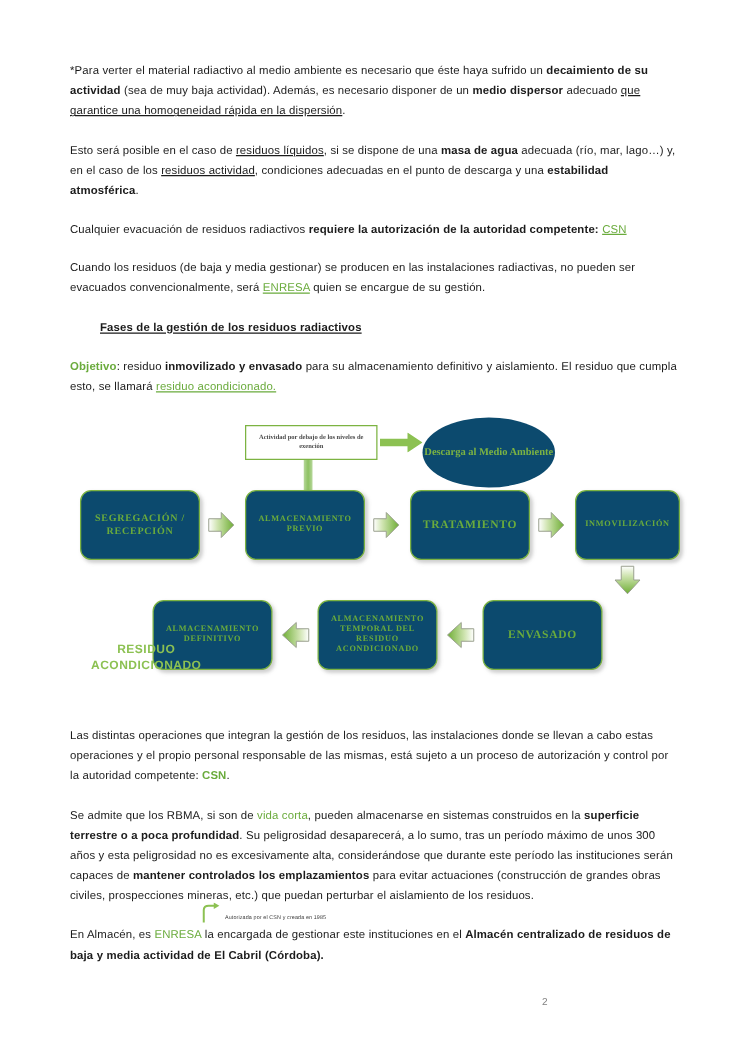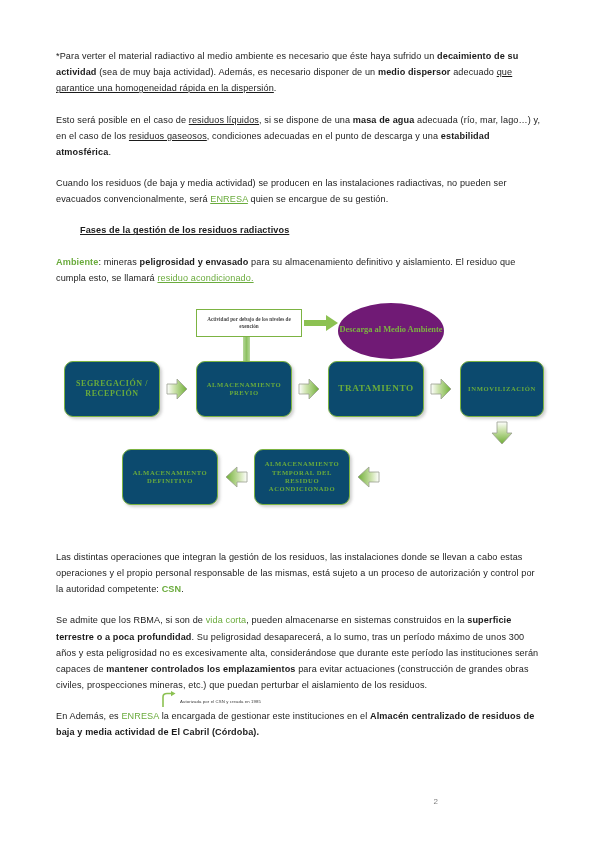--- a/index.html
+++ b/index.html
@@ -108,21 +108,21 @@
     height: 24px;
     background: linear-gradient(to right,#b6d79a,#8dc162,#b6d79a);
   }
   .ellipse {
     position: absolute;
     left: 282px;
     top: 2px;
     width: 106px;
     height: 56px;
     border-radius: 50%;
-    background: #701a75;
+    background: #0c4a6e;
     display: flex;
     align-items: center;
     justify-content: center;
     text-align: center;
     font-family: "Liberation Serif", serif;
     font-weight: bold;
     font-size: 8.4px;
     color: #7cb342;
     line-height: 1.3;
   }
@@ -190,28 +190,29 @@
   }
 </style>
 </head>
 <body>
 
 <div class="page">
   <div class="content">
 
     <p class="para"><span>*Para verter el material radiactivo al medio ambiente es necesario que éste haya sufrido un </span><b>decaimiento de su actividad</b><span> (sea de muy baja actividad). Además, es necesario disponer de un </span><b>medio dispersor</b><span> adecuado </span><span class="u">que garantice una homogeneidad rápida en la dispersión</span><span>.</span></p>
 
-    <p class="para"><span>Esto será posible en el caso de </span><span class="u">residuos líquidos</span><span>, si se dispone de una </span><b>masa de agua</b><span> adecuada (río, mar, lago…) y, en el caso de los </span><span class="u">residuos gaseosos</span><span>, condiciones adecuadas en el punto de descarga y una </span><b>estabilidad atmosférica</b><span>.</span></p>
-
-
-    <p class="para"><span>Cuando los residuos (de baja y media actividad) se producen en las instalaciones radiactivas, no pueden ser evacuados convencionalmente, será </span><span class="green-u">ENRESA</span><span> quien se encargue de su gestión.</span></p>
+    <p class="para"><span>Esto será posible en el caso de </span><span class="u">residuos líquidos</span><span>, si se dispone de una </span><b>masa de agua</b><span> adecuada (río, mar, lago…) y, en el caso de los </span><span class="u">residuos actividad</span><span>, condiciones adecuadas en el punto de descarga y una </span><b>estabilidad atmosférica</b><span>.</span></p>
+
+    <p class="para"><span>Cualquier evacuación de residuos radiactivos </span><b>requiere la autorización de la autoridad competente:</b><span> </span><span class="green-u">CSN</span></p>
+
+    <p class="para"><span>Cuando los residuos (de baja y media gestionar) se producen en las instalaciones radiactivas, no pueden ser evacuados convencionalmente, será </span><span class="green-u">ENRESA</span><span> quien se encargue de su gestión.</span></p>
 
     <p class="para"><span class="head-u">Fases de la gestión de los residuos radiactivos</span></p>
 
-    <p class="para"><b class="green">Ambiente</b><span>: mineras </span><b>peligrosidad y envasado</b><span> para su almacenamiento definitivo y aislamiento. El residuo que cumpla esto, se llamará </span><span class="green-u">residuo acondicionado.</span></p>
+    <p class="para"><b class="green">Objetivo</b><span>: residuo </span><b>inmovilizado y envasado</b><span> para su almacenamiento definitivo y aislamiento. El residuo que cumpla esto, se llamará </span><span class="green-u">residuo acondicionado.</span></p>
 
     <div class="diagram">
 
       <div class="callout">Actividad por debajo de los niveles de exención</div>
 
       <div class="connector-v"></div>
 
       <div class="flat-arrow">
         <svg width="34" height="16" viewBox="0 0 34 16">
           <polygon points="0,5 22,5 22,0 34,8 22,16 22,11 0,11" fill="#8cc152"></polygon>
@@ -219,20 +220,21 @@
       </div>
 
       <div class="ellipse">Descarga al Medio Ambiente</div>
 
       <div class="node n1">SEGREGACIÓN / RECEPCIÓN</div>
       <div class="node n2">ALMACENAMIENTO PREVIO</div>
       <div class="node n3">TRATAMIENTO</div>
       <div class="node n4">INMOVILIZACIÓN</div>
       <div class="node n5">ALMACENAMIENTO DEFINITIVO</div>
       <div class="node n6">ALMACENAMIENTO TEMPORAL DEL RESIDUO ACONDICIONADO</div>
+      <div class="node n7">ENVASADO</div>
 
       <div class="barrow a1">
         <svg width="22" height="24" viewBox="0 0 22 24">
           <defs>
               <linearGradient id="gr1" x1="0" y1="0" x2="1" y2="0">
             <stop offset="0" stop-color="#ffffff"></stop>
                 <stop offset="0.35" stop-color="#cfe4b0"></stop>
                 <stop offset="1" stop-color="#6fae36"></stop>
           </linearGradient>
             </defs>
@@ -274,38 +276,39 @@
             </defs>
           <polygon points="23,7 13,7 13,2 2,12 13,22 13,17 23,17" fill="url(#gl1)" stroke="#9aa08f" stroke-width="0.8"></polygon>
         </svg>
       </div>
       <div class="barrow l2">
         <svg width="24" height="24" viewBox="0 0 24 24">
           <polygon points="23,7 13,7 13,2 2,12 13,22 13,17 23,17" fill="url(#gl1)" stroke="#9aa08f" stroke-width="0.8"></polygon>
         </svg>
       </div>
 
+      <div class="residuo-label">RESIDUO ACONDICIONADO</div>
     </div>
 
 
     <p class="para"><span>Las distintas operaciones que integran la gestión de los residuos, las instalaciones donde se llevan a cabo estas operaciones y el propio personal responsable de las mismas, está sujeto a un proceso de autorización y control por la autoridad competente: </span><b class="green">CSN</b><span>.</span></p>
 
 
     <p class="para"><span>Se admite que los RBMA, si son de </span><span class="green">vida corta</span><span>, pueden almacenarse en sistemas construidos en la </span><b>superficie terrestre o a poca profundidad</b><span>. Su peligrosidad desaparecerá, a lo sumo, tras un período máximo de unos 300 años y esta peligrosidad no es excesivamente alta, considerándose que durante este período las instituciones serán capaces de </span><b>mantener controlados los emplazamientos</b><span> para evitar actuaciones (construcción de grandes obras civiles, prospecciones mineras, etc.) que puedan perturbar el aislamiento de los residuos.</span></p>
 
     <div class="annot">
       <div class="annot-wrap">
         <span>
           <svg width="16" height="17" viewBox="0 0 16 17">
             <path d="M3,16 L3,6 Q3,2.5 7,2.5 L12,2.5" fill="none" stroke="#8cc152" stroke-width="1.6"></path>
             <polygon points="11,0 15.5,2.6 11,5.2" fill="#8cc152"></polygon>
           </svg>
         </span>
         <span class="annot-text">Autorizada por el CSN y creada en 1985</span>
       </div>
     </div>
 
-    <p class="para" style="margin-top:13px;"><span>En Además, es </span><span class="green">ENRESA</span><span> la encargada de gestionar este instituciones en el </span><b>Almacén centralizado de residuos de baja y media actividad de El Cabril (Córdoba).</b></p>
+    <p class="para" style="margin-top:13px;"><span>En Almacén, es </span><span class="green">ENRESA</span><span> la encargada de gestionar este instituciones en el </span><b>Almacén centralizado de residuos de baja y media actividad de El Cabril (Córdoba).</b></p>
 
   </div>
 
   <div class="page-number">2</div>
 </div>
 
 </body></html>

